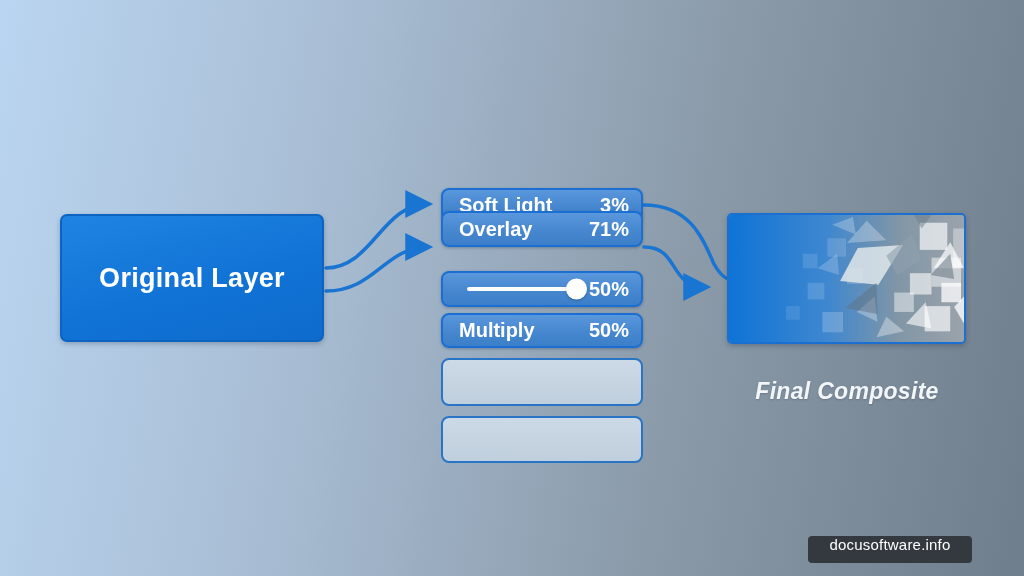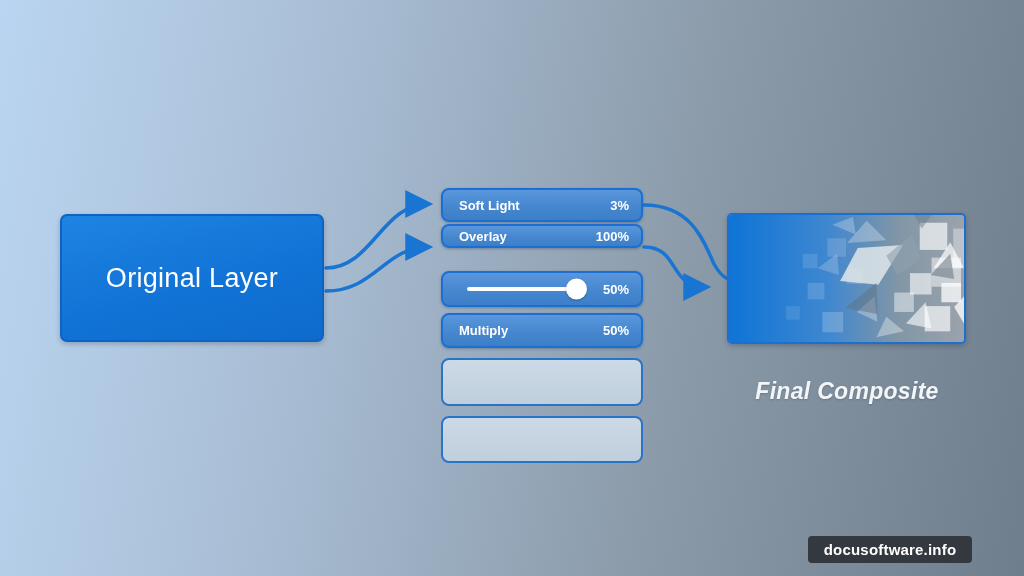--- a/index.html
+++ b/index.html
@@ -6,21 +6,21 @@
   body{width:1024px;height:576px;overflow:hidden;font-family:"Liberation Sans",sans-serif;}
   .stage{
     position:relative;width:1024px;height:576px;
     background:linear-gradient(100deg,#bad5f1 0%,#a9bed5 30%,#8b9baa 65%,#6f7e8c 100%);
   }
   .arrows{position:absolute;left:0;top:0;width:1024px;height:576px;pointer-events:none;}
 
   .node{
     position:absolute;box-sizing:border-box;border-radius:7px;
     display:flex;align-items:center;justify-content:center;
-    color:#fff;font-weight:normal;
+    color:#fff;font-weight:bold;
     box-shadow:0 2px 5px rgba(10,30,60,.25);
   }
   .original{
     left:60px;top:214px;width:264px;height:128px;
     background:linear-gradient(165deg,#1e84e2 0%,#1173d6 55%,#0e6bcd 100%);
     border:2px solid #0d63c0;font-size:27px;letter-spacing:.3px;
   }
   .composite-frame{
     position:absolute;left:727px;top:213px;width:239px;height:131px;
     box-sizing:border-box;border:2px solid #1b6fd0;border-radius:5px;overflow:hidden;
@@ -31,48 +31,48 @@
     position:absolute;left:707px;top:378px;width:280px;text-align:center;
     color:#f3f6f8;font-weight:bold;font-size:23px;letter-spacing:.3px;
     text-shadow:0 1px 2px rgba(30,40,60,.25);
     font-style:italic;
   }
 
   .panel{
     position:absolute;left:441px;width:202px;box-sizing:border-box;
     border-radius:8px;border:2px solid #1c6fd2;
     display:flex;align-items:center;justify-content:space-between;
-    padding:0 12px 0 16px;color:#fff;font-weight:bold;font-size:13px;
+    padding:0 12px 0 16px;color:#fff;font-weight:bold;font-size:20px;
     box-shadow:0 1px 3px rgba(10,30,60,.3);
   }
   .panel.filled{background:linear-gradient(180deg,#5a97dc 0%,#4687cf 55%,#3c7fc8 100%);}
   .panel.empty{background:linear-gradient(180deg,#ccd9e6 0%,#c0cfdd 100%);border-color:#2a74c6;box-shadow:none;}
   .p1{top:188px;height:34px;}
-  .p2{top:224px;height:24px;}
+  .p2{top:211px;height:36px;}
   .p3{top:271px;height:36px;}
   .p4{top:313px;height:35px;gap:16px;}
   .p5{top:358px;height:48px;}
   .p6{top:416px;height:47px;}
 
   .slider-track{
     position:absolute;left:24px;top:50%;transform:translateY(-50%);
     width:110px;height:4px;background:#fff;border-radius:2px;
   }
   .slider-knob{
     position:absolute;left:123px;top:50%;transform:translateY(-50%);
     width:21px;height:21px;border-radius:50%;background:#fff;
     box-shadow:0 1px 2px rgba(10,30,60,.35);
   }
   .slider-value{position:absolute;right:12px;top:50%;transform:translateY(-50%);}
 
   .watermark{
     position:absolute;left:808px;top:536px;width:164px;height:27px;
     background:#34393f;border-radius:4px;
-    display:flex;align-items:center;justify-content:center;
-    color:#fff;font-weight:bold;font-size:15px;letter-spacing:.2px;
+    display:flex;justify-content:center;
+    color:#fff;font-weight:normal;font-size:15px;letter-spacing:.2px;
   }
 </style>
 </head>
 <body>
 
 <div class="stage">
 
   <svg class="arrows" viewBox="0 0 1024 576">
     <defs>
       <marker id="ah" markerWidth="9" markerHeight="9" refX="6.5" refY="4" orient="auto">
@@ -91,21 +91,21 @@
     <span>Original Layer</span>
   </div>
 
   <div class="panel filled p1">
     <span>Soft Light</span>
     <span>3%</span>
   </div>
 
   <div class="panel filled p2">
     <span>Overlay</span>
-    <span>100%</span>
+    <span>71%</span>
   </div>
 
   <div class="panel filled p3">
     <span class="slider-track"></span>
     <span class="slider-knob"></span>
     <span class="slider-value">50%</span>
   </div>
 
   <div class="panel filled p4">
     <span>Multiply</span>

